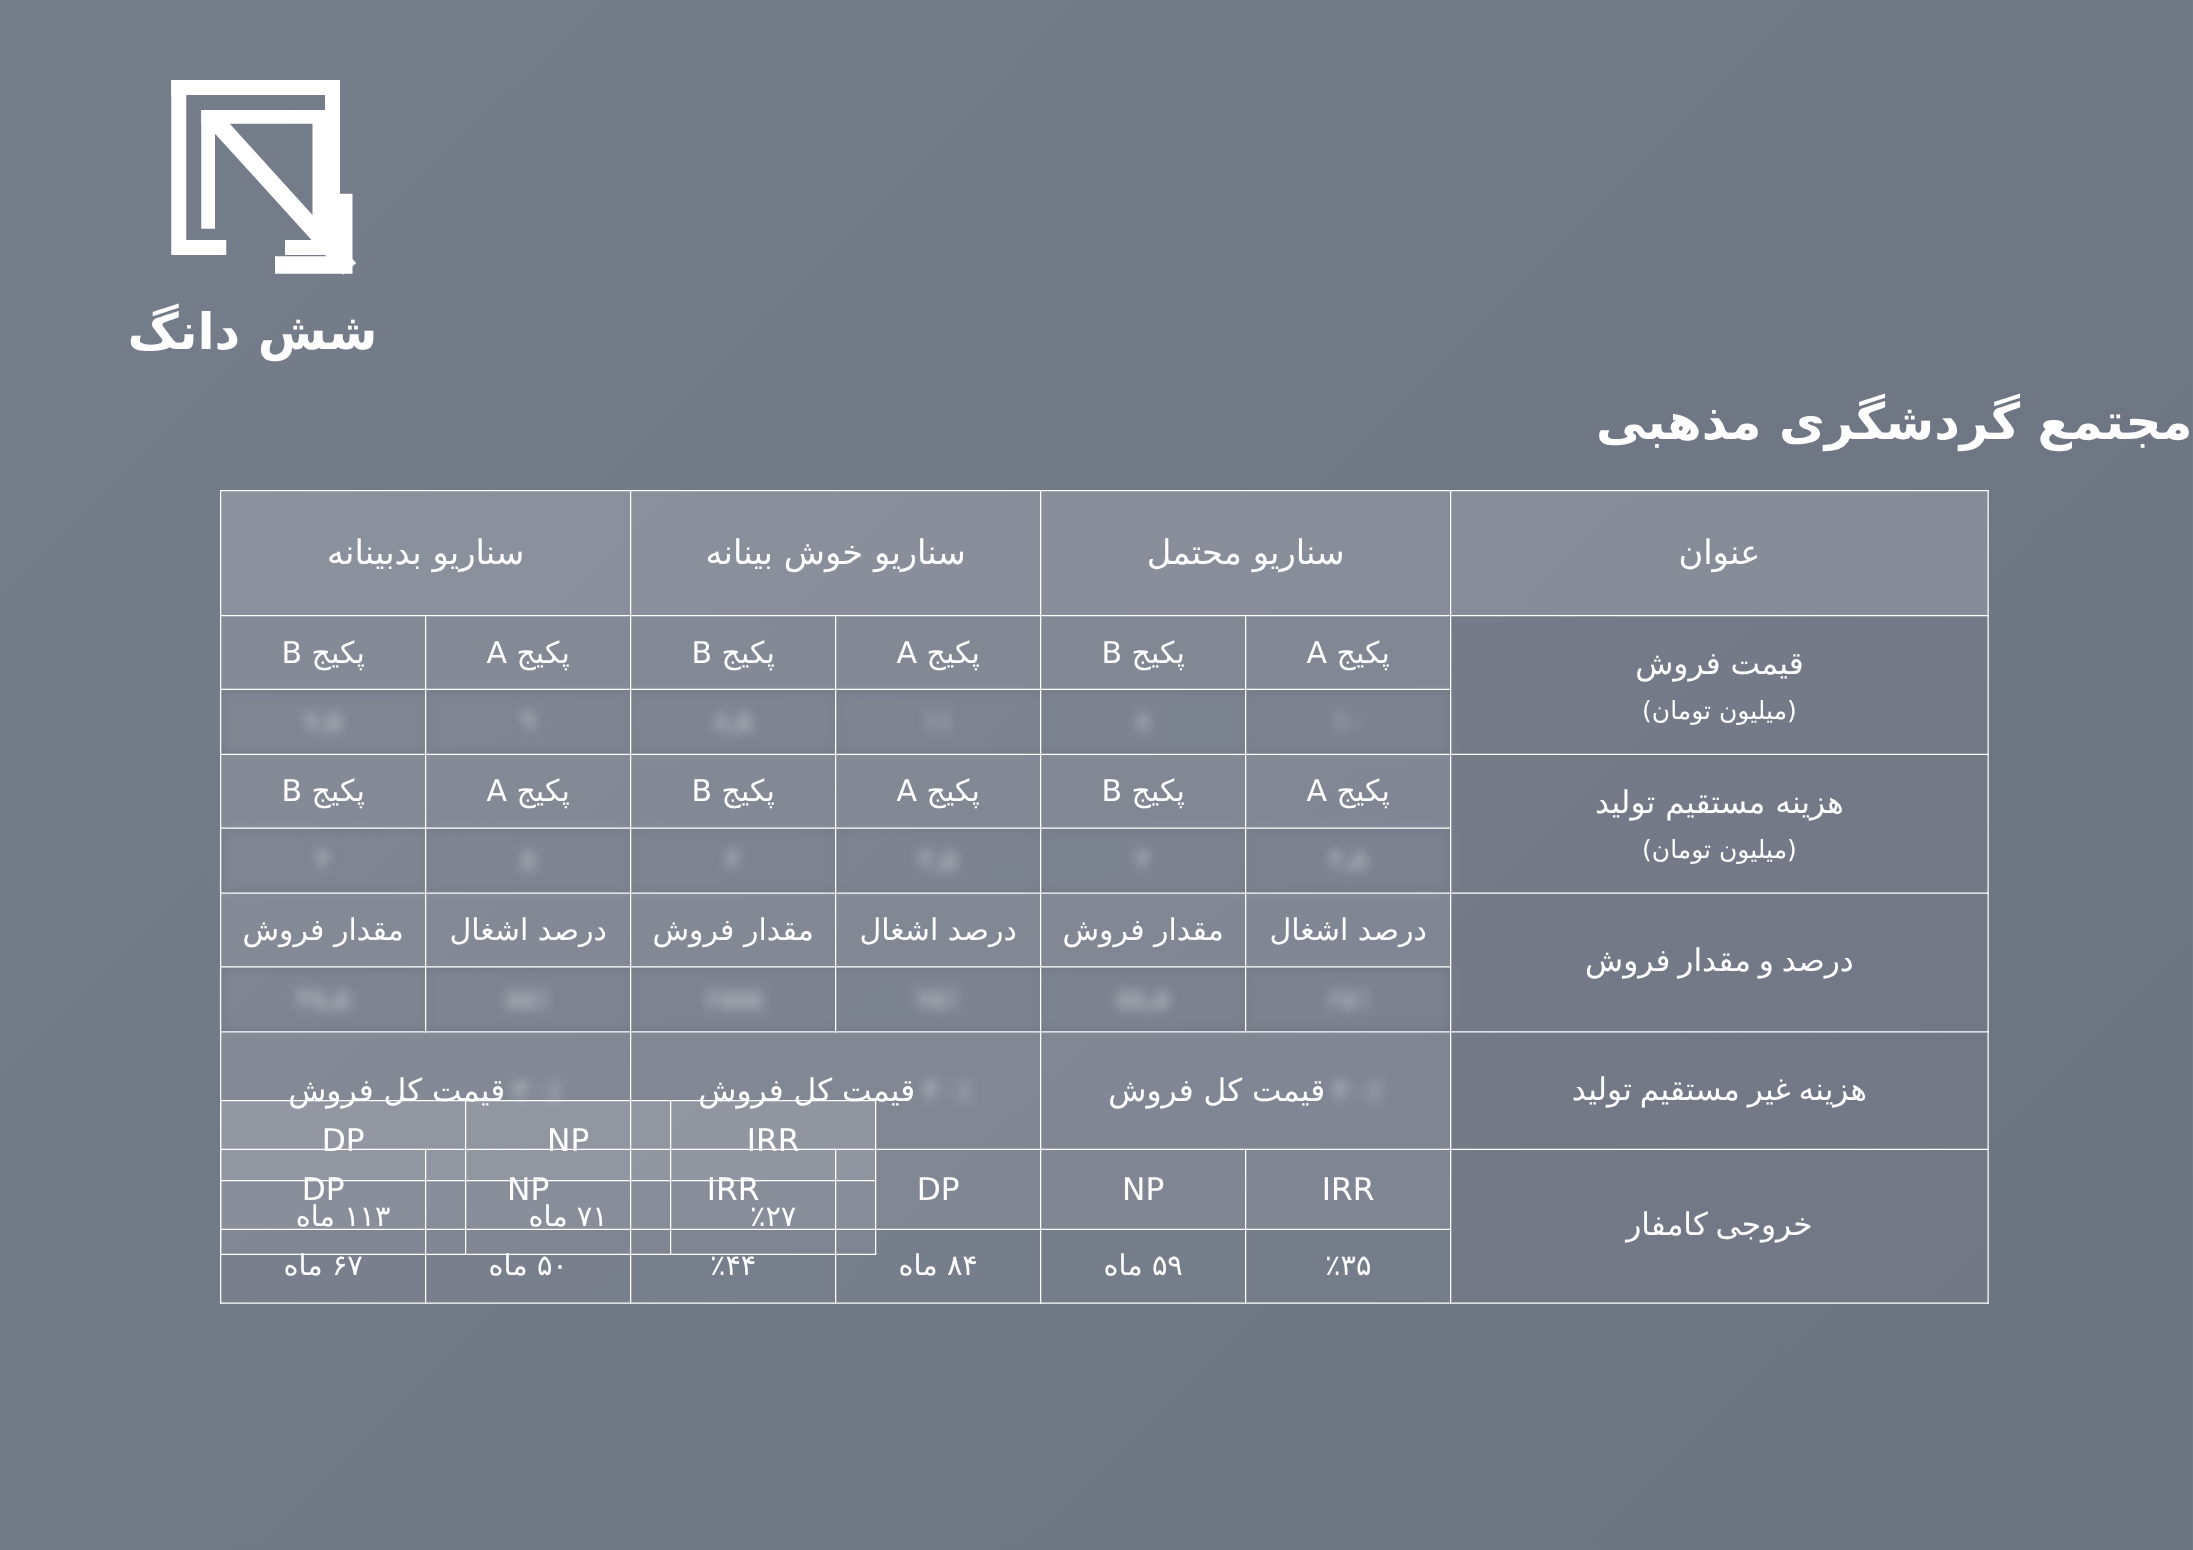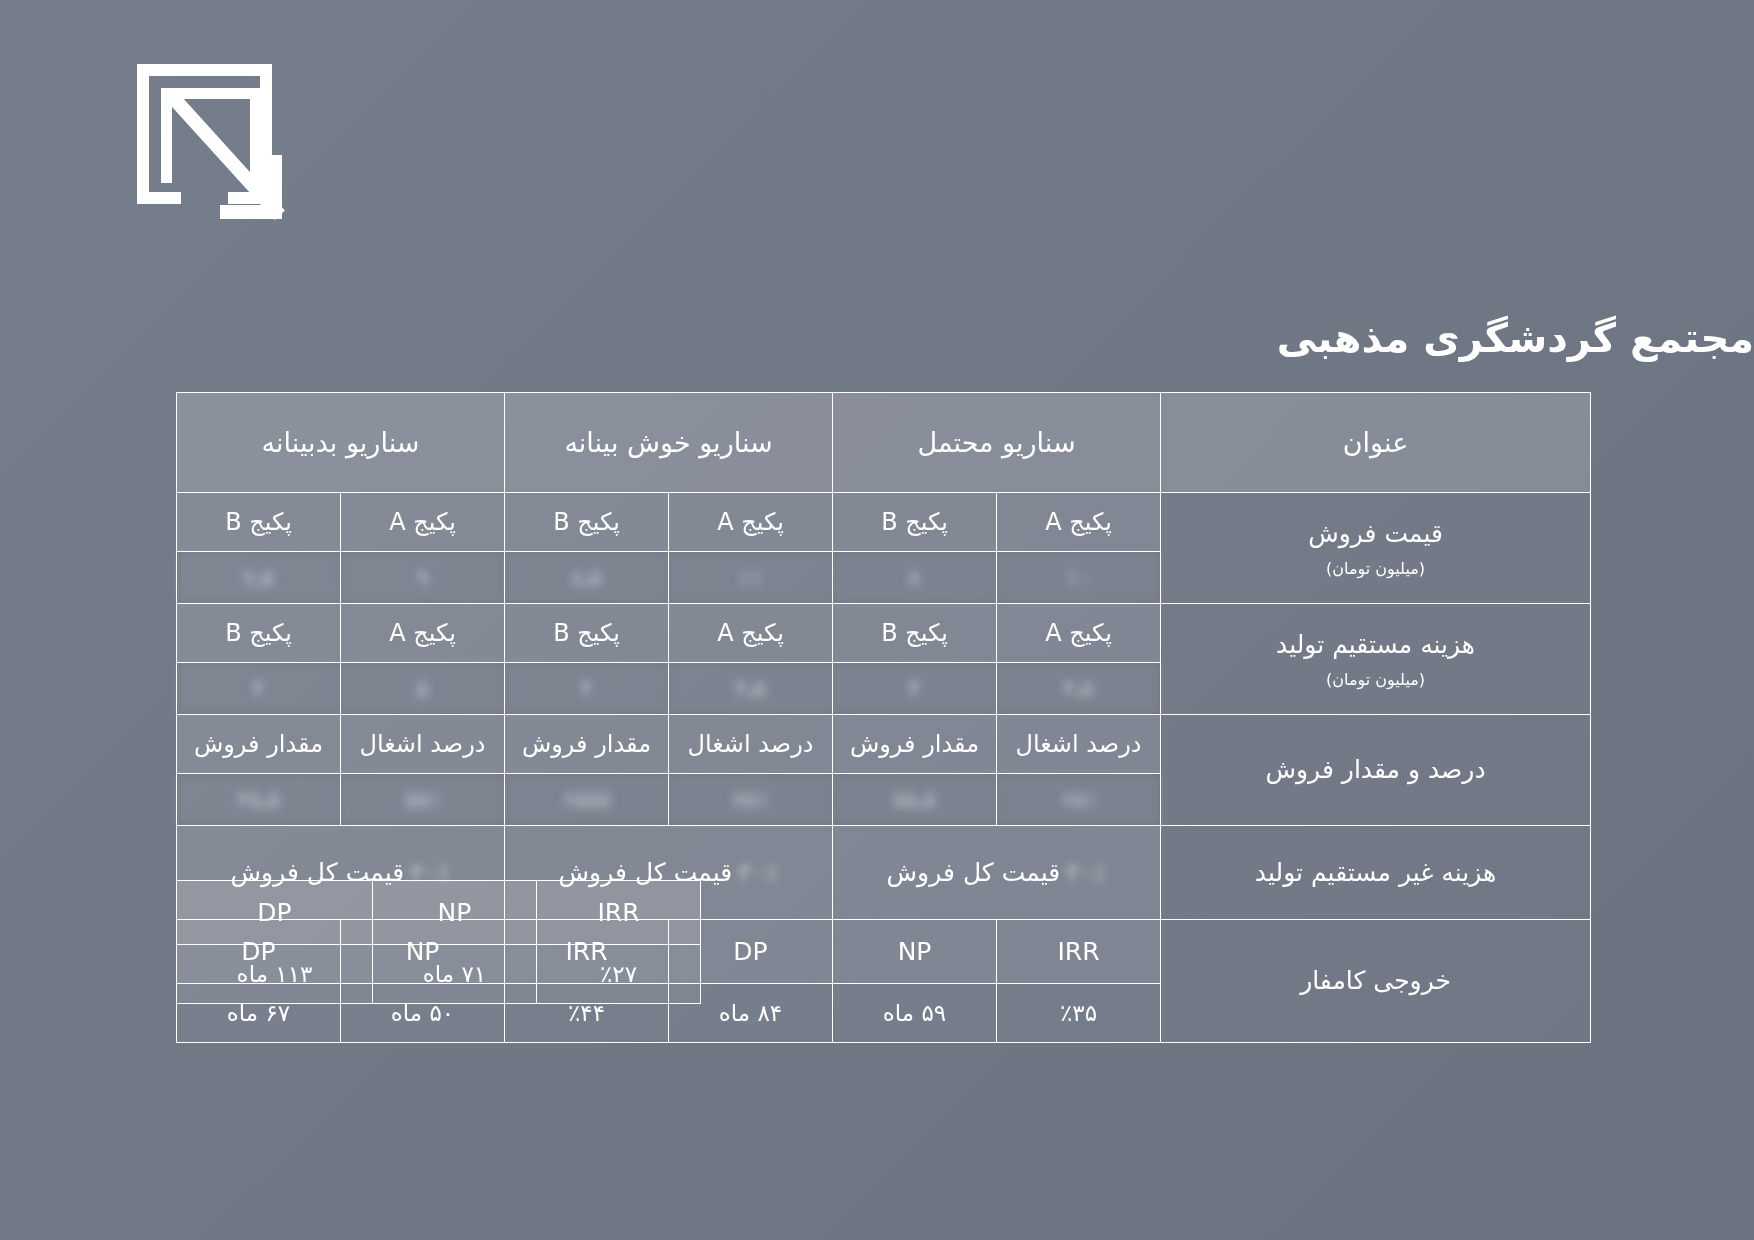--- a/index.html
+++ b/index.html
@@ -98,21 +98,21 @@
   }
 
   
   .lbl {
     background: rgba(255,255,255,0.035);
     font-size: 25px;
     line-height: 1.45;
     padding: 14px 12px;
     width: 430px;
   }
-  .lbl .sub { font-size: 16px; display: block; margin-top: 5px; }
+  .lbl .sub { font-size: 20px; display: block; margin-top: 5px; }
 
   .scen-head {
     background: rgba(255,255,255,0.17);
     font-size: 27px;
     font-weight: bold;
     padding: 30px 8px;
   }
   .pkg {
     background: rgba(255,255,255,0.12);
     font-size: 24px;
@@ -139,40 +139,41 @@
   .kpi-head {
     background: rgba(255,255,255,0.12);
     font-size: 25px;
     padding: 17px 4px;
   }
   .kpi-val {
     background: rgba(255,255,255,0.06);
     font-size: 23px;
     padding: 16px 4px;
   }
-  .lbl-tall { font-size: 25px; }
+  .lbl-tall { font-size: 25px; font-family: Liberation Serif, serif; }
 </style>
 </head>
 <body>
 
 <div class="slide">
 
   <div class="logo-wrap">
     <div class="logo-mark">
       <div class="outer"></div>
       <div class="inner"></div>
       <div class="arrow">
         <svg width="130" height="130" viewBox="0 0 130 130">
           <polygon points="8,2 30,2 110,88 110,46 128,46 128,126 48,126 48,108 92,108" fill="#ffffff" opacity="0"></polygon>
           <path d="M6 4 L24 4 L112 96 L112 52 L126 52 L126 124 L54 124 L54 110 L98 110 Z" fill="#ffffff" opacity="0"></path>
           <path d="M20 10 L118 118" stroke="#ffffff" stroke-width="14" stroke-linecap="square"></path>
           <path d="M118 70 L118 120 L70 120" stroke="#ffffff" stroke-width="14" fill="none" stroke-linecap="square"></path>
         </svg>
       </div>
     </div>
+    <div class="logo-text">شش دانگ</div>
   </div>
 
   <div class="slide-title">مجتمع گردشگری مذهبی</div>
 
   <table class="matrix">
     <colgroup>
       <col style="width:430px">
       <col style="width:164px">
         <col style="width:164px">
       <col style="width:164px">

